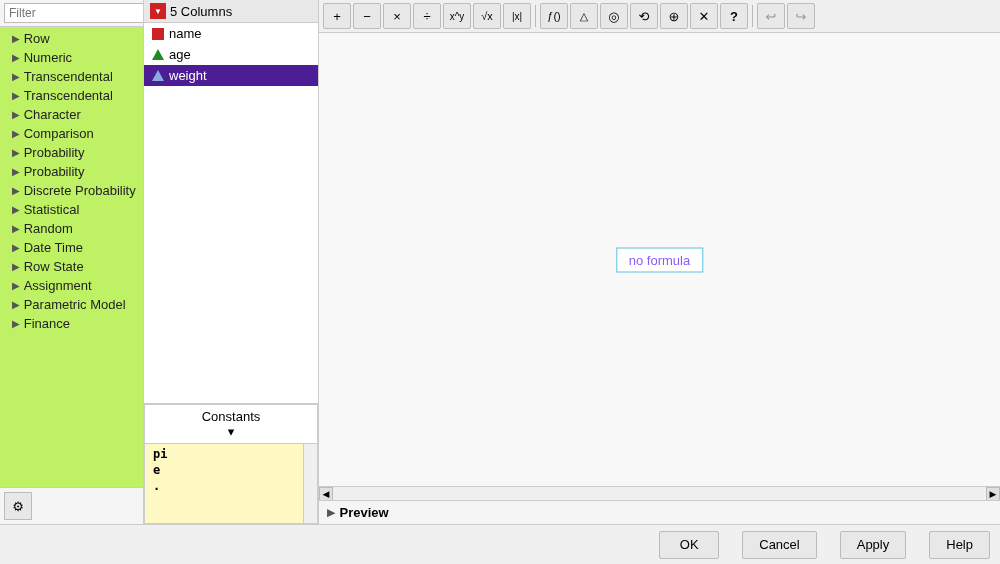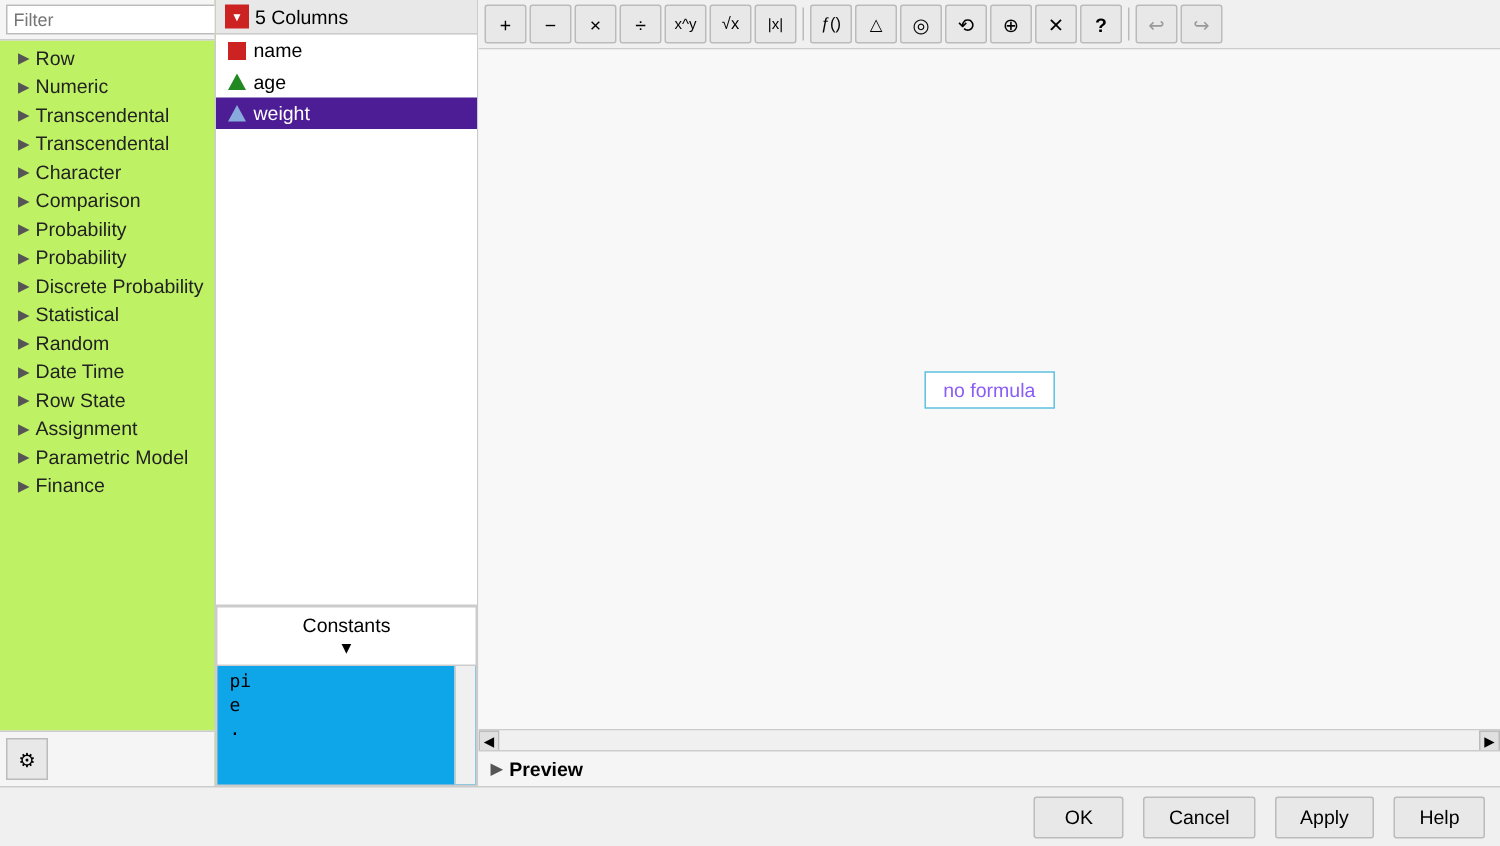--- a/index.html
+++ b/index.html
@@ -110,26 +110,27 @@
       justify-content: space-between;
       padding: 4px 8px;
       background: white;
       border: 1px solid #ccc;
       cursor: pointer;
       font-size: 13px;
       flex-direction: column;
     }
 
     .constants-list {
-      background: #0ea5e9;
+      background: #fef9c3;
       border: 1px solid #ccc;
       border-top: none;
       height: 80px;
       overflow-y: auto;
       position: relative;
+      font-weight: bold;
     }
 
     .constants-list-inner {
       padding: 2px 8px;
     }
 
     .constants-list-inner div {
       padding: 1px 0;
       font-family: monospace;
       font-size: 12px;
@@ -251,21 +252,21 @@
 
     
     .bottom-bar {
       height: 40px;
       background: #f0f0f0;
       border-top: 1px solid #ccc;
       display: flex;
       align-items: center;
       justify-content: flex-end;
       padding: 0 10px;
-      gap: 13px;
+      gap: 23px;
     }
 
     .bottom-btn {
       padding: 4px 16px;
       height: 28px;
       border: 1px solid #bbb;
       background: #e8e8e8;
       cursor: pointer;
       font-size: 13px;
       border-radius: 2px;

